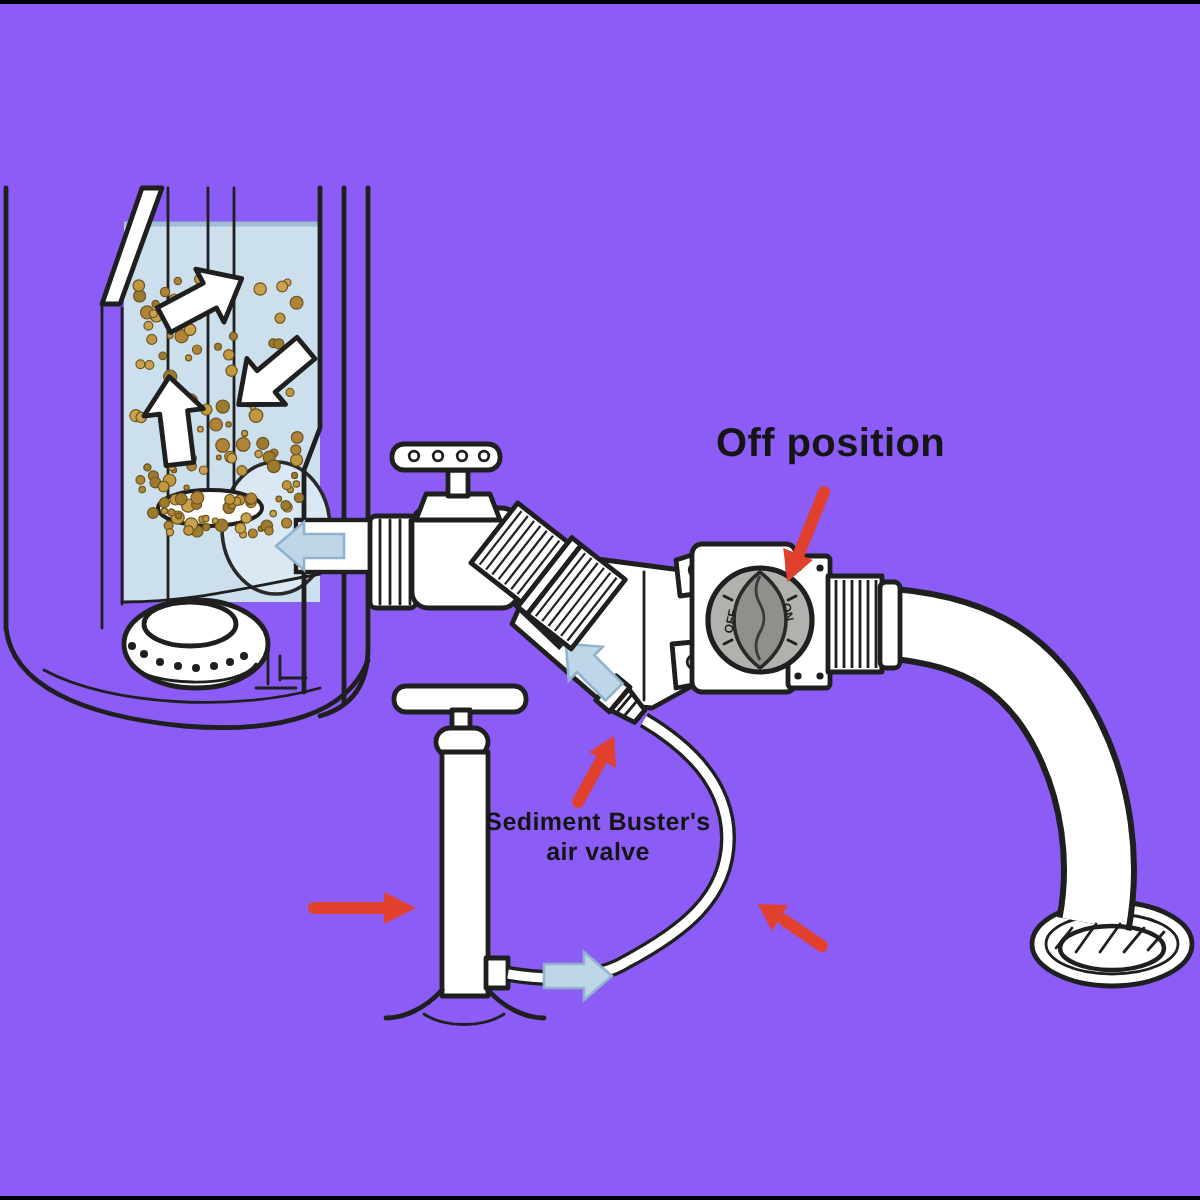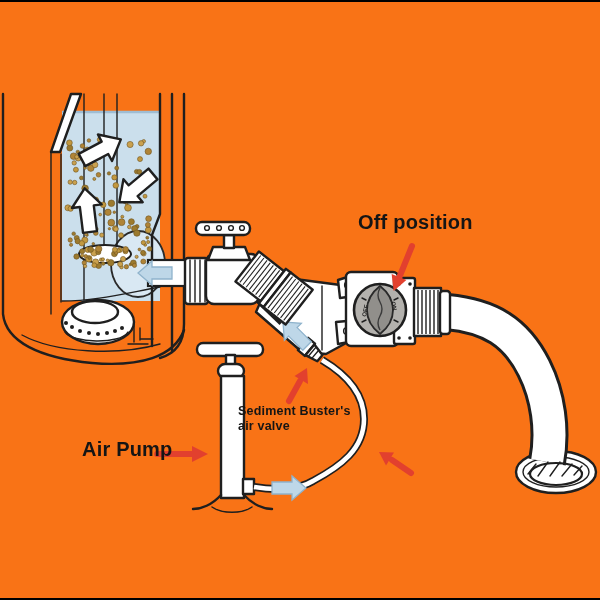--- a/index.html
+++ b/index.html
@@ -1,24 +1,24 @@
 <!DOCTYPE html>
 <html style="--red-arrow: #e2402e; --water-blue: #cbdfec; --water-dome: #d9e8f3; --flow-arrow-blue: #bed7e8; --knob-gray: #b3b1ad; --knob-handle: #918f8b; --sediment-tan: #c2983f; --line-black: #1f1f1f;"><head>
 <meta charset="utf-8">
 <style>
   html,body{margin:0;padding:0;background:#fff;}
   .canvas{
-    position:relative;width:600px;height:600px;background:#f97316;overflow:hidden;
+    position:relative;width:600px;height:600px;background:#8b5cf6;overflow:hidden;
     border-top:2px solid #000;border-bottom:2px solid #000;box-sizing:border-box;
     font-family:"Liberation Sans", sans-serif;
   }
   svg{position:absolute;left:0;top:0;}
   .lbl{position:absolute;color:#151515;font-weight:600;letter-spacing:.2px;white-space:nowrap;}
   .lbl-big{font-size:20px;}
-  .lbl-small{font-size:12.5px;text-align:left;line-height:1.2;white-space:normal;}
+  .lbl-small{font-size:12.5px;text-align:center;line-height:1.2;white-space:normal;}
   .ln{fill:none;stroke:var(--line-black);stroke-width:2.4;stroke-linejoin:round;stroke-linecap:round;}
   .ln-thin{fill:none;stroke:var(--line-black);stroke-width:1.4;stroke-linejoin:round;stroke-linecap:round;}
   .wh{fill:#ffffff;stroke:var(--line-black);stroke-width:2.4;stroke-linejoin:round;}
   .flow{fill:var(--flow-arrow-blue);stroke:#8fb3cc;stroke-width:1.3;}
   .red{fill:var(--red-arrow);}
   .redshaft{stroke:var(--red-arrow);stroke-width:6;stroke-linecap:round;fill:none;}
 </style>
 </head>
 <body>
 
@@ -364,18 +364,17 @@
       <polygon class="red" points="307,366 294.5,374 308,382"></polygon>
     </g>
     <g>
       <line class="redshaft" x1="411" y1="471" x2="392" y2="458"></line>
       <polygon class="red" points="379,450 394,450.5 386,463.5"></polygon>
     </g>
   </g>
 </svg>
 
 <div class="lbl lbl-big" style="left:358px;top:209px;">Off position</div>
-<div class="lbl lbl-big" style="left:82px;top:436px;">Air Pump</div>
 <div class="lbl lbl-small" style="left:238px;top:402px;width:122px;">
   <span>Sediment Buster's</span><br>
   <span>air valve</span>
 </div>
 </div>
 
 </body></html>

